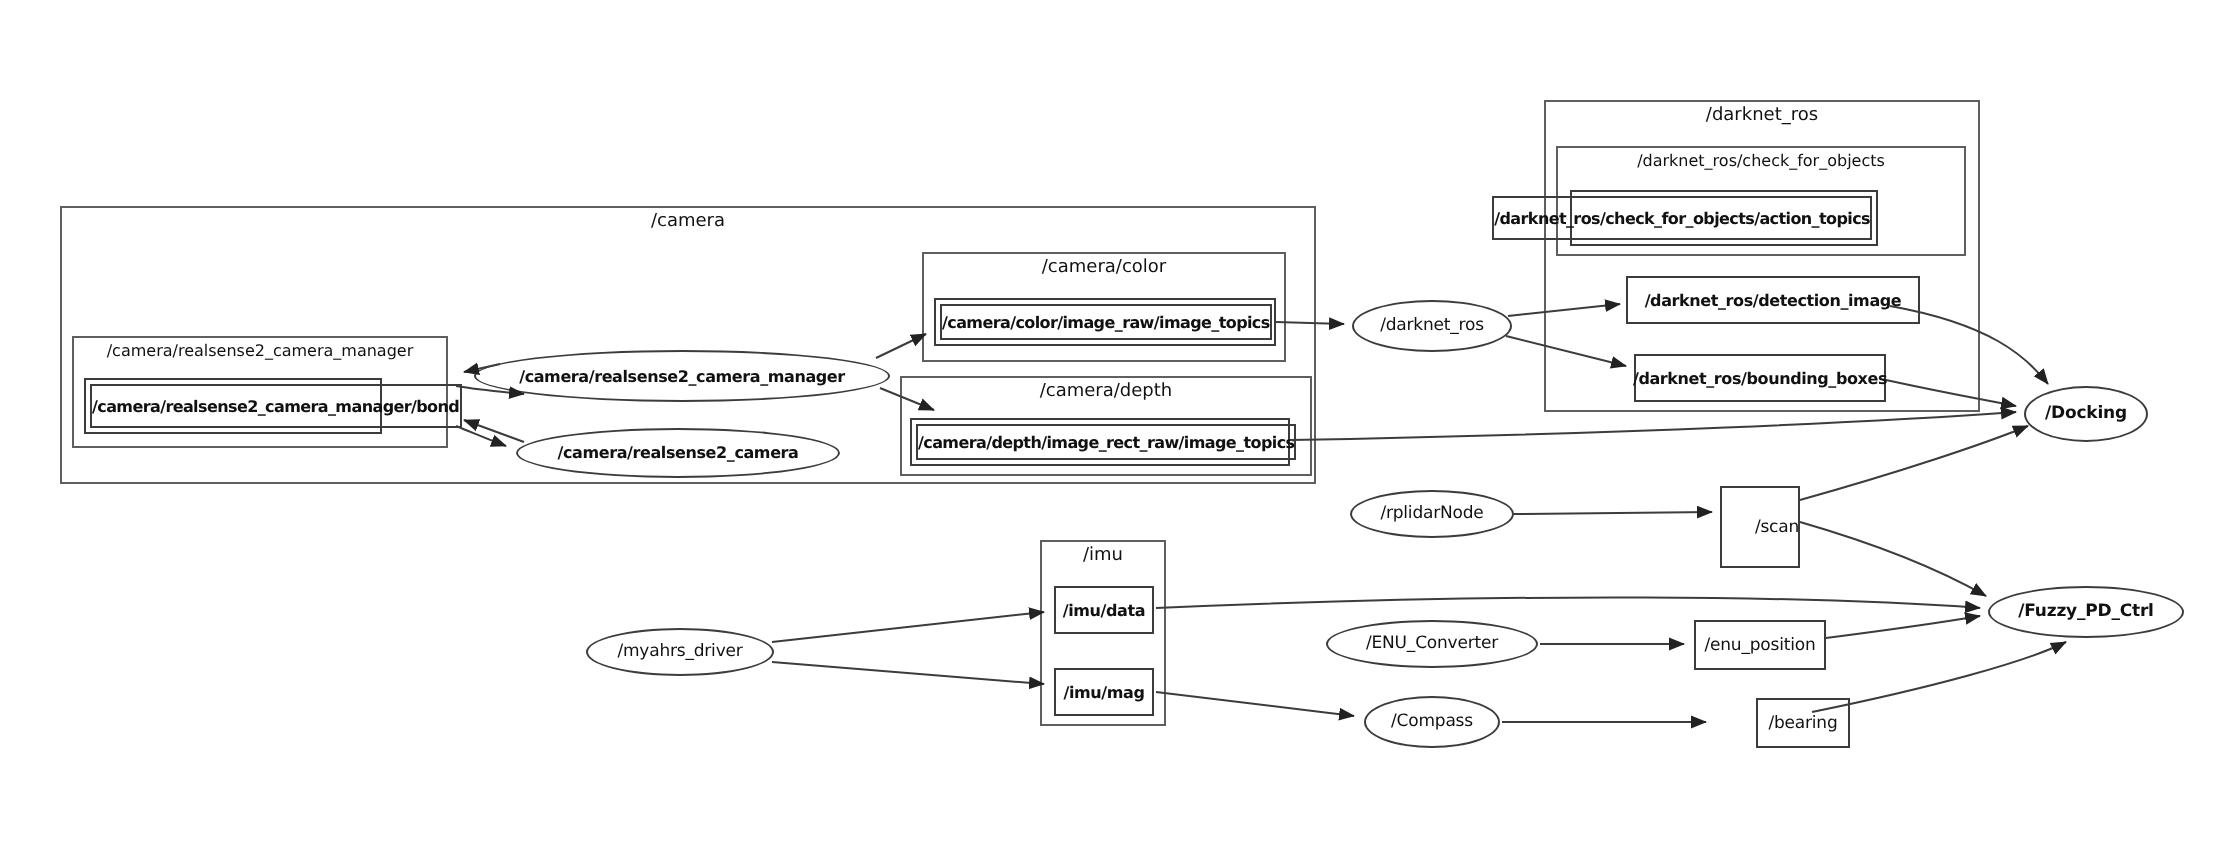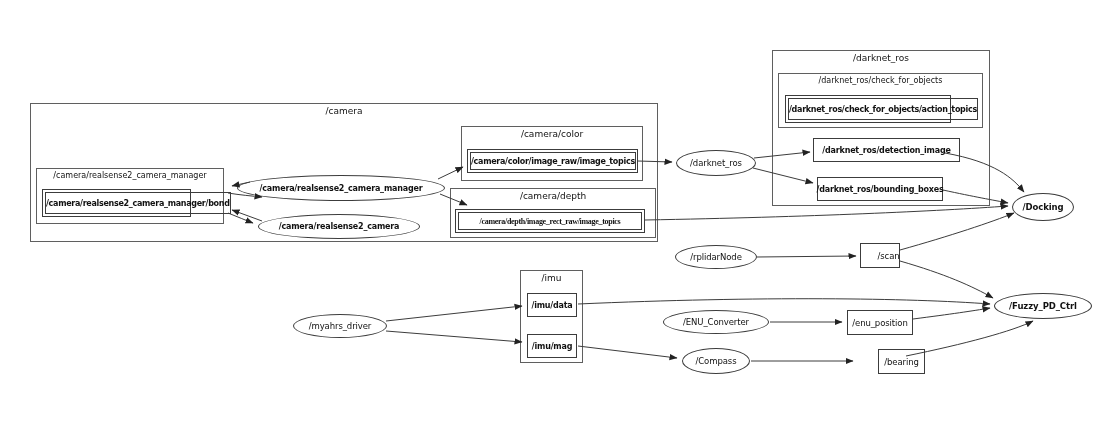--- a/index.html
+++ b/index.html
@@ -71,33 +71,33 @@
   </div>
 
   <div class="rect3d" style="left:42px;top:189px;width:149px;height:28px;text-align:right;">
     <div class="inner">/camera/realsense2_camera_manager/bond</div>
   </div>
 
   <div class="rect3d" style="left:467px;top:149px;width:171px;height:24px;">
     <div class="inner">/camera/color/image_raw/image_topics</div>
   </div>
 
-  <div class="rect3d" style="left:455px;top:209px;width:190px;height:24px;font-family:Liberation Serif, serif;">
+  <div class="rect3d" style="left:455px;top:209px;width:190px;height:24px;">
     <div class="inner">/camera/depth/image_rect_raw/image_topics</div>
   </div>
 
-  <div class="rect3d" style="left:785px;top:95px;width:166px;height:28px;">
+  <div class="rect3d" style="left:785px;top:95px;width:154px;height:28px;justify-content:flex-end;">
     <div class="inner">/darknet_ros/check_for_objects/action_topics</div>
   </div>
 
   <div class="rect bold f8" style="left:813px;top:138px;width:147px;height:24px;">/darknet_ros/detection_image</div>
 
   <div class="rect bold f8" style="left:817px;top:177px;width:126px;height:24px;">/darknet_ros/bounding_boxes</div>
 
-  <div class="rect" style="left:860px;top:243px;width:40px;height:25px;padding-left:17px;">/scan</div>
+  <div class="rect" style="left:860px;top:243px;width:40px;height:41px;padding-left:17px;">/scan</div>
 
   <div class="rect" style="left:847px;top:310px;width:66px;height:25px;">/enu_position</div>
 
   <div class="rect" style="left:858px;top:349px;width:47px;height:25px;margin-left:20px;">/bearing</div>
 
   <div class="rect bold f8" style="left:527px;top:293px;width:50px;height:24px;">/imu/data</div>
 
   <div class="rect bold f8" style="left:527px;top:334px;width:50px;height:24px;">/imu/mag</div>
 
   <div class="ellipse bold f8" style="left:237px;top:175px;width:208px;height:26px;">/camera/realsense2_camera_manager</div>

